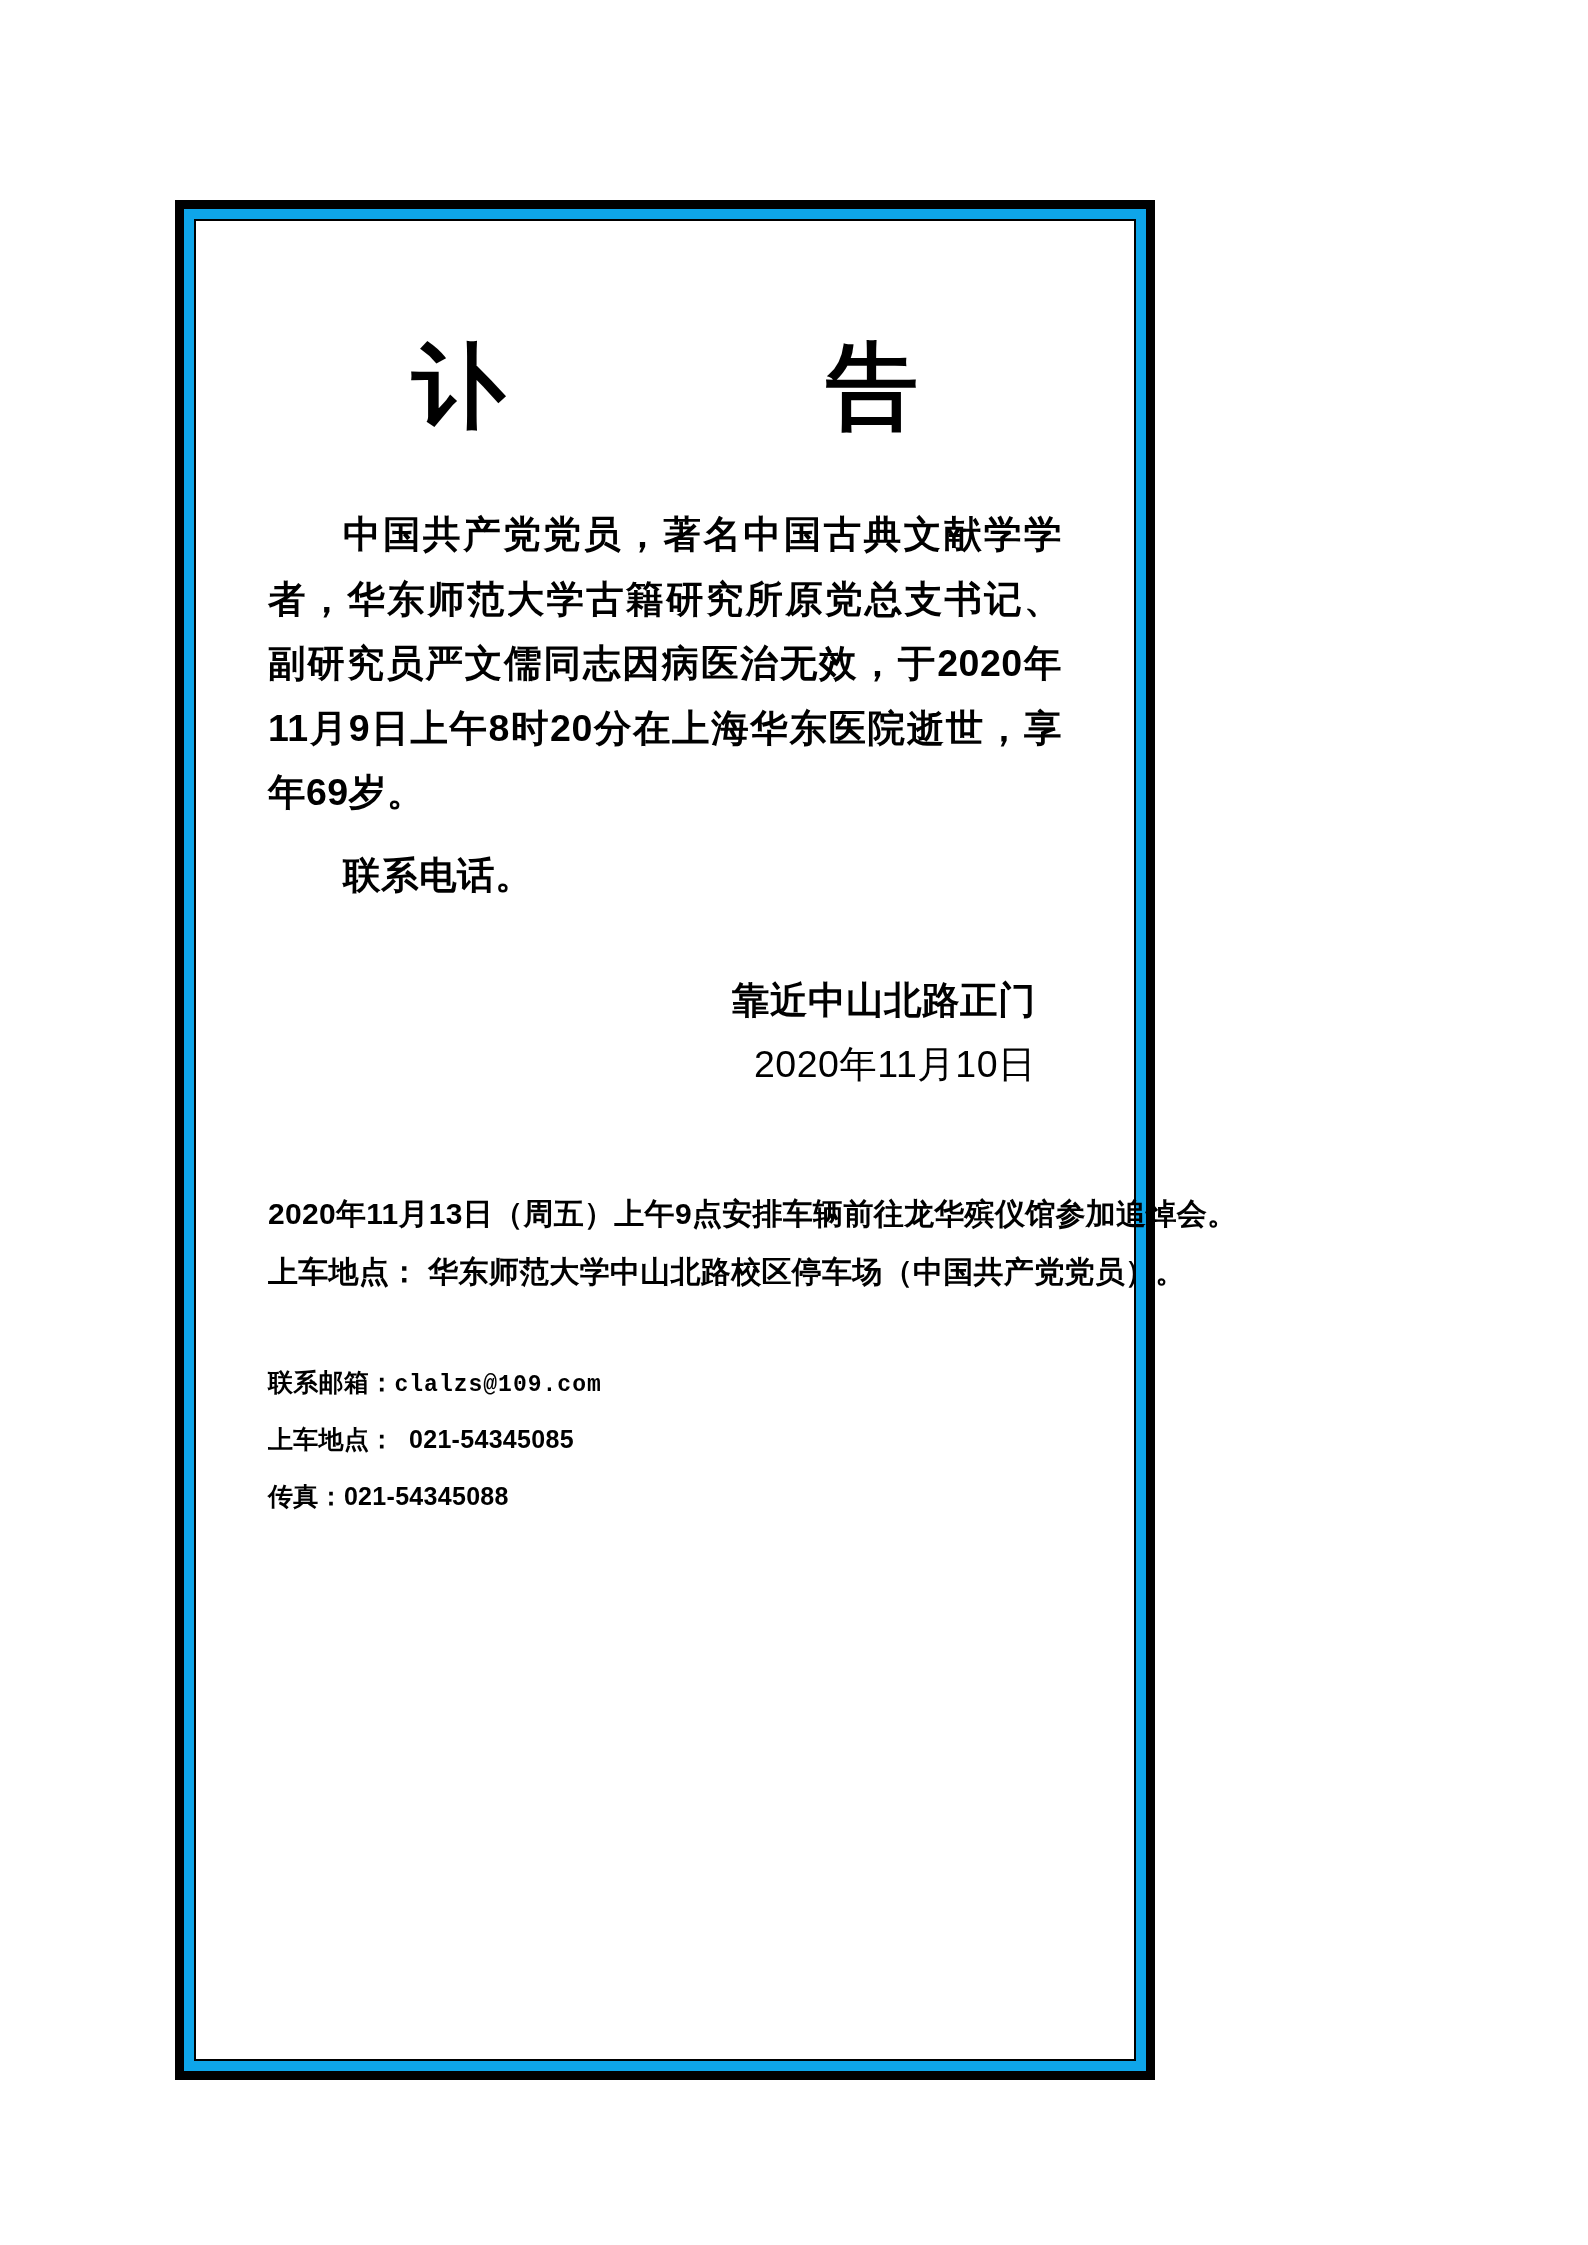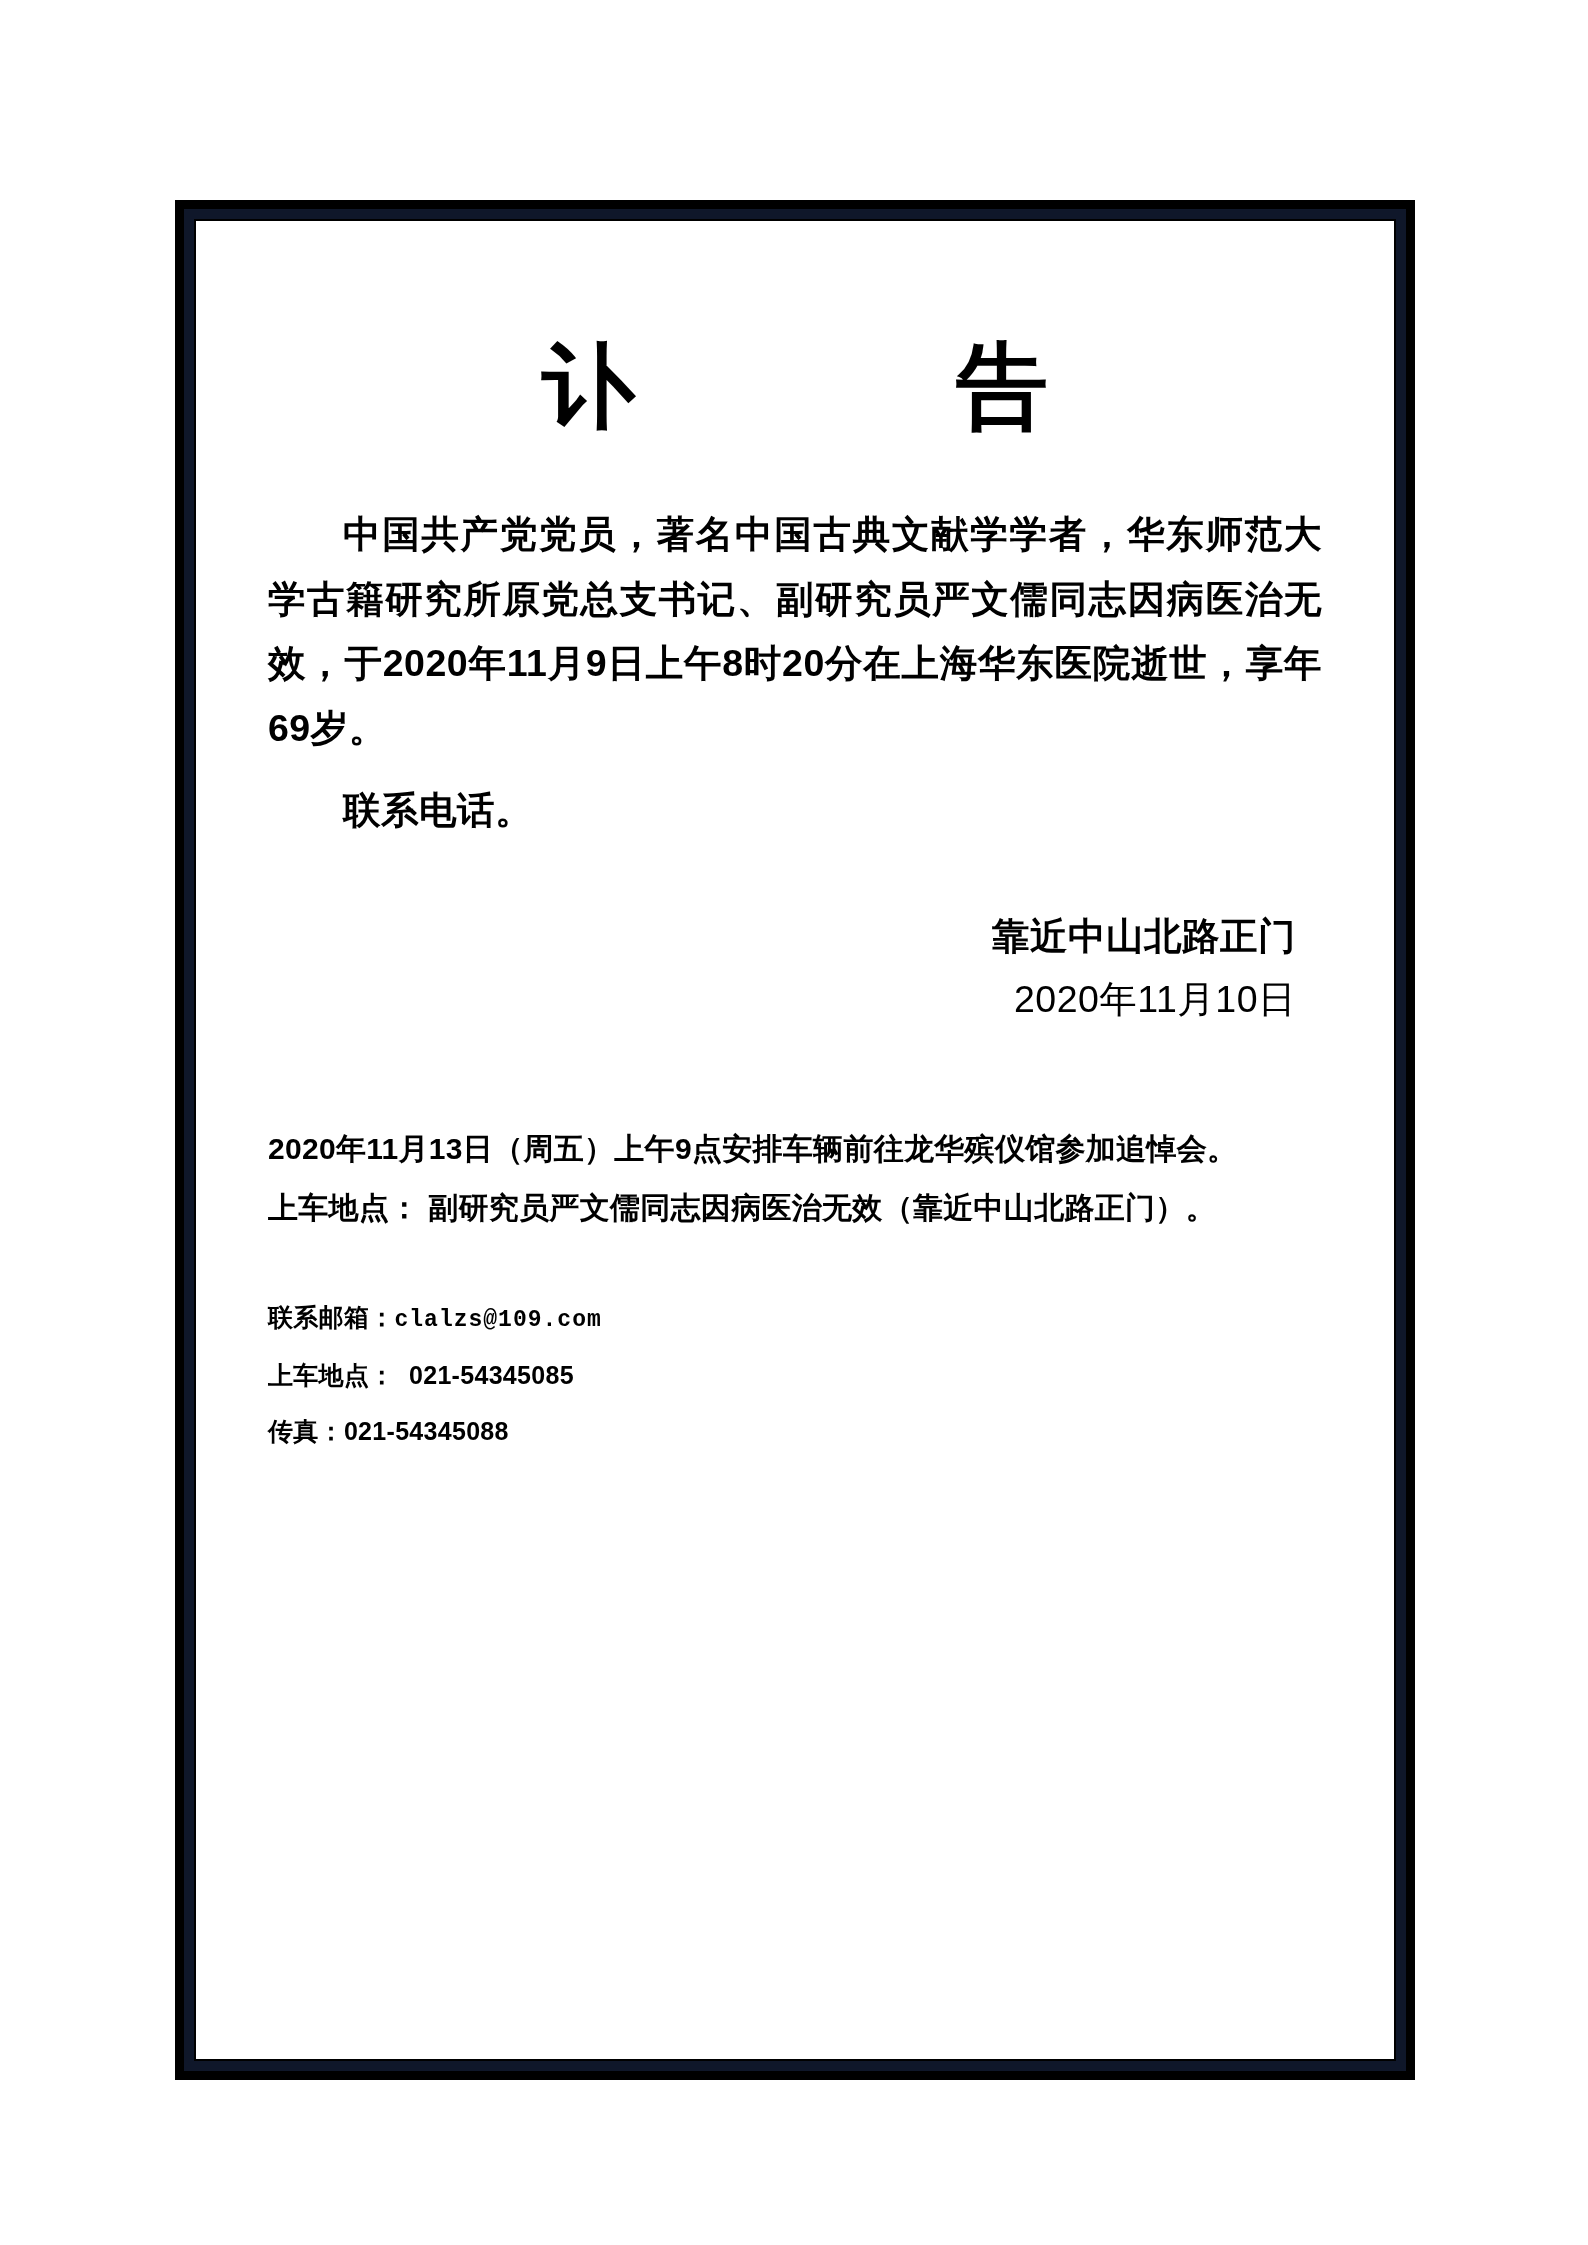--- a/index.html
+++ b/index.html
@@ -23,25 +23,25 @@
     width: 1588px;
     height: 2245px;
     background: #ffffff;
   }
 
   
   .frame {
     position: absolute;
     left: 175px;
     top: 200px;
-    width: 1240px;
+    width: 980px;
     height: 1880px;
     border: 9px solid #000000;
     box-sizing: border-box;
-    background: #0f172a;
+    background: #0ea5e9;
   }
   .frame-inner {
     position: absolute;
     left: 10px;
     top: 10px;
     right: 10px;
     bottom: 10px;
     border: 2px solid #000000;
     box-sizing: border-box;
     background: #ffffff;
@@ -140,21 +140,21 @@
 
         <p class="body-para para-gap">联系电话。</p>
 
         <div class="signature">
           <div>靠近中山北路正门</div>
           <div class="sig-date">2020年11月10日</div>
         </div>
 
         <div class="notice-block">
           <div>2020年11月13日（周五）上午9点安排车辆前往龙华殡仪馆参加追悼会。</div>
-          <div>上车地点： 副研究员严文儒同志因病医治无效（靠近中山北路正门）。</div>
+          <div>上车地点： 华东师范大学中山北路校区停车场（中国共产党党员）。</div>
         </div>
 
         <div class="contact-block">
           <div>
             <span>联系邮箱：</span><span class="mono">clalzs@109.com</span>
           </div>
           <div>
             <span>上车地点：</span>&nbsp;&nbsp;<span>021-54345085</span>
           </div>
           <div>

